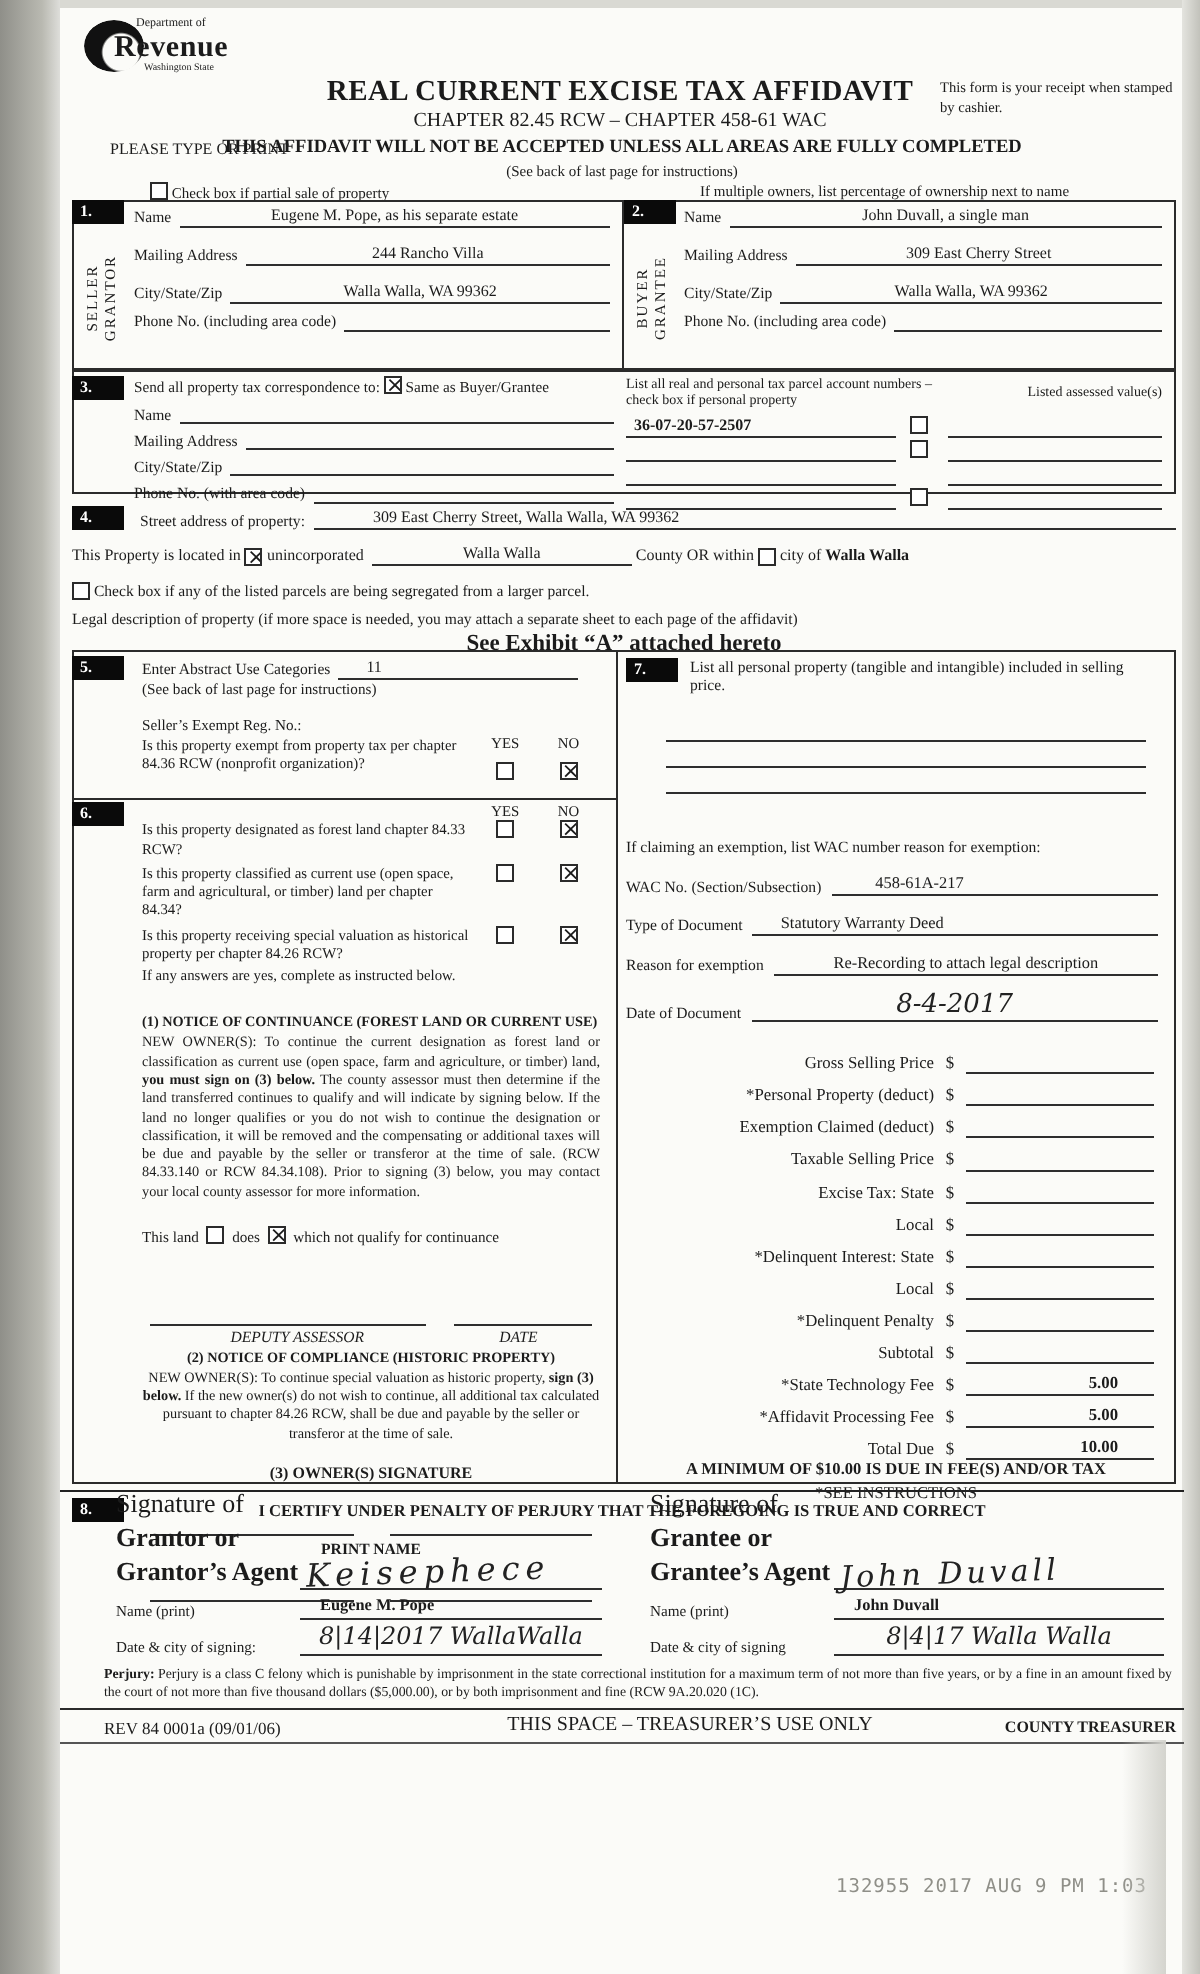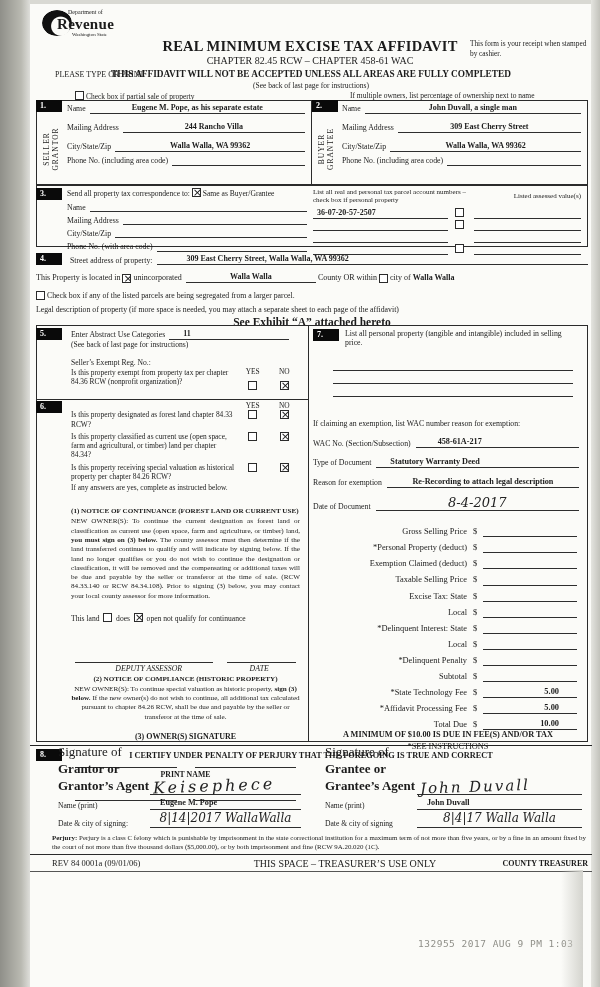--- a/index.html
+++ b/index.html
@@ -52,21 +52,21 @@
     border:1px solid #2b2b2b; display:flex; }
   .half { position:relative; width:50%; height:100%; }
   .half.l { border-right:1px solid #2b2b2b; }
   .role-wrap { position:absolute; left:0; top:13px; width:28px; height:70px; }
   .role { position:absolute; top:50%; left:50%; width:70px;
     transform:translate(-50%,-50%) rotate(-90deg);
     font-size:7.5px; letter-spacing:1px; text-align:center; line-height:1.25; }
   .fields { position:absolute; left:30px; top:2px; right:6px; }
   .frow { display:flex; align-items:flex-end; margin-bottom:4.5px; }
   .flabel { font-size:7.8px; white-space:nowrap; margin-right:4px; }
-  .fval { font-weight:bold; text-align:center; }
+  .fval { font-weight:normal; text-align:center; }
 
   
   .blk3 { position:absolute; left:6px; top:185px; width:552px; height:62px;
     border:1px solid #2b2b2b; }
   .s3left { position:absolute; left:30px; top:2px; width:240px; }
   .s3row { display:flex; align-items:flex-end; margin-bottom:3.2px; }
   .s3right { position:absolute; left:276px; top:2px; right:6px; }
   .s3hdr { display:flex; font-size:7px; }
   .parcelgrid { margin-top:2px; }
   .prow { display:flex; align-items:flex-end; height:12px; }
@@ -94,21 +94,21 @@
   .dep-lines { display:flex; margin-top:30px; padding:0 4px; }
   .dep-lab { display:flex; font-size:7.8px; margin-top:1px; padding:0 4px;font-style:italic; }
   .sig3-lines { display:flex; margin-top:16px; padding:0 4px; }
 
   .sec7top { position:relative; padding:3px 8px 0 36px; font-size:7.8px; }
   .s7lines { margin:10px 14px 0 24px; }
   .s7line { border-bottom:1px solid #2e2e2e; height:13px; }
   .s7note { margin:22px 8px 0 4px; font-size:7.8px; }
   .s7field { display:flex; align-items:flex-end; margin:9px 8px 0 4px; }
   .s7flabel { font-size:7.8px; white-space:nowrap; margin-right:5px; }
-  .s7fval { flex:1; border-bottom:1px solid #2e2e2e; text-align:center; font-weight:bold; font-size:8.2px; }
+  .s7fval { flex:1; border-bottom:1px solid #2e2e2e; text-align:center; font-weight:normal; font-size:8.2px; }
   .fees { margin:10px 10px 0 0; }
   .feerow { display:flex; align-items:flex-end; height:16.1px; }
   .feelabel { width:158px; text-align:right; font-size:8.4px; white-space:nowrap; }
   .dollar { width:16px; text-align:center; font-size:8.4px; }
   .feeline { flex:1; border-bottom:1px solid #2e2e2e; text-align:right; font-weight:bold; font-size:8.4px; padding-right:18px; }
   .minnote { text-align:center; font-weight:bold; font-size:8.3px; }
   .seeinstr { text-align:center; font-size:8.3px; margin-top:2px; }
 
   
   .sec8 { position:absolute; left:0; top:745px; width:562px; border-top:1.5px solid #222; }
@@ -118,21 +118,21 @@
   .sigrow { display:flex; align-items:flex-end; margin-bottom:3px; position:relative; }
   .siglab2 { font-size:13px; line-height:1.3; width:92px; }
   .signame { font-size:7.6px; width:92px; }
   .sigscrawl { position:absolute; bottom:0; left:95px; right:10px; font-size:16px;
     letter-spacing:3px; transform:rotate(-2deg); white-space:nowrap; }
   .handval { text-align:center; font-size:12px; line-height:.9; }
 
   .perjury { position:absolute; left:0; top:834px; width:562px; padding:0 6px 2px 22px;
     font-size:6.9px; line-height:1.3; border-bottom:1px solid #2b2b2b; text-align:justify; }
   .footrow { position:absolute; left:0; top:857px; width:562px; display:flex;
-    align-items:center; border-bottom:1px solid #555; padding:1px 4px 2px 22px; height:15px; }
+    align-items:flex-end; border-bottom:1px solid #555; padding:1px 4px 2px 22px; height:15px; }
   .rev { font-size:8.5px; width:190px; }
   .treas { font-size:10px; flex:1; text-align:center; }
   .cnty { font-size:8px; font-weight:bold; width:140px; text-align:right; }
 
   .stamp { position:absolute; left:388px; top:938px; font-family:"DejaVu Sans Mono", monospace;
     font-size:9.5px; color:#8f8f88; letter-spacing:.5px; }
   .blob { position:absolute; right:9px; top:870px; width:22px; height:117px;
     background:linear-gradient(90deg,transparent,#d4d4ce); }
 </style>
 </head>
@@ -146,21 +146,21 @@
   <div class="paper">
 
     <div class="hdr">
       <div class="logo">
         <span class="swoosh"></span>
         <span class="logo-dept">Department of</span>
         <span class="logo-name">Revenue</span>
         <span class="logo-state">Washington State</span>
       </div>
       <div class="type-print">PLEASE TYPE OR PRINT</div>
-      <div class="title">REAL MINIMUM EXCISE TAX AFFIDAVIT</div>
+      <div class="title">REAL CURRENT EXCISE TAX AFFIDAVIT</div>
       <div class="subtitle">CHAPTER 82.45 RCW – CHAPTER 458-61 WAC</div>
       <div class="receipt">This form is your receipt when stamped by cashier.</div>
       <div class="warning">THIS AFFIDAVIT WILL NOT BE ACCEPTED UNLESS ALL AREAS ARE FULLY COMPLETED</div>
       <div class="seeback">(See back of last page for instructions)</div>
       <div class="presale">
         <span class="cb"></span>
         <span>Check box if partial sale of property</span>
       </div>
       <div class="multown">If multiple owners, list percentage of ownership next to name</div>
     </div>
@@ -352,21 +352,21 @@
           <div style="font-size:7.4px;">If any answers are yes, complete as instructed below.</div>
 
           <div class="para b" style="margin-top:14px; text-align:left;">(1) NOTICE OF CONTINUANCE (FOREST LAND OR CURRENT USE)</div>
           <div class="para" style="margin-top:1px;"><span>NEW OWNER(S):  To continue the current designation as forest land or classification as current use (open space, farm and agriculture, or timber) land, </span><span class="b">you must sign on (3) below.</span><span>  The county assessor must then determine if the land transferred continues to qualify and will indicate by signing below. If the land no longer qualifies or you do not wish to continue the designation or classification, it will be removed and the compensating or additional taxes will be due and payable by the seller or transferor at the time of sale.  (RCW 84.33.140 or RCW 84.34.108).  Prior to signing (3) below, you may contact your local county assessor for more information.</span></div>
 
           <div style="margin-top:12px; font-size:7.6px;">
             <span>This land</span>&nbsp;
             <span class="cb"></span>&nbsp;
             <span>does</span>&nbsp;
             <span class="cb checked">×</span>&nbsp;
-            <span>open not  qualify for continuance</span>
+            <span>which not  qualify for continuance</span>
           </div>
 
           <div class="dep-lines">
             <span class="line" style="flex:2; margin-right:14px;"></span>
             <span class="line" style="flex:1;"></span>
           </div>
           <div class="dep-lab">
             <span style="flex:2; text-align:center;">DEPUTY ASSESSOR</span>
             <span style="flex:1; text-align:center;">DATE</span>
           </div>

